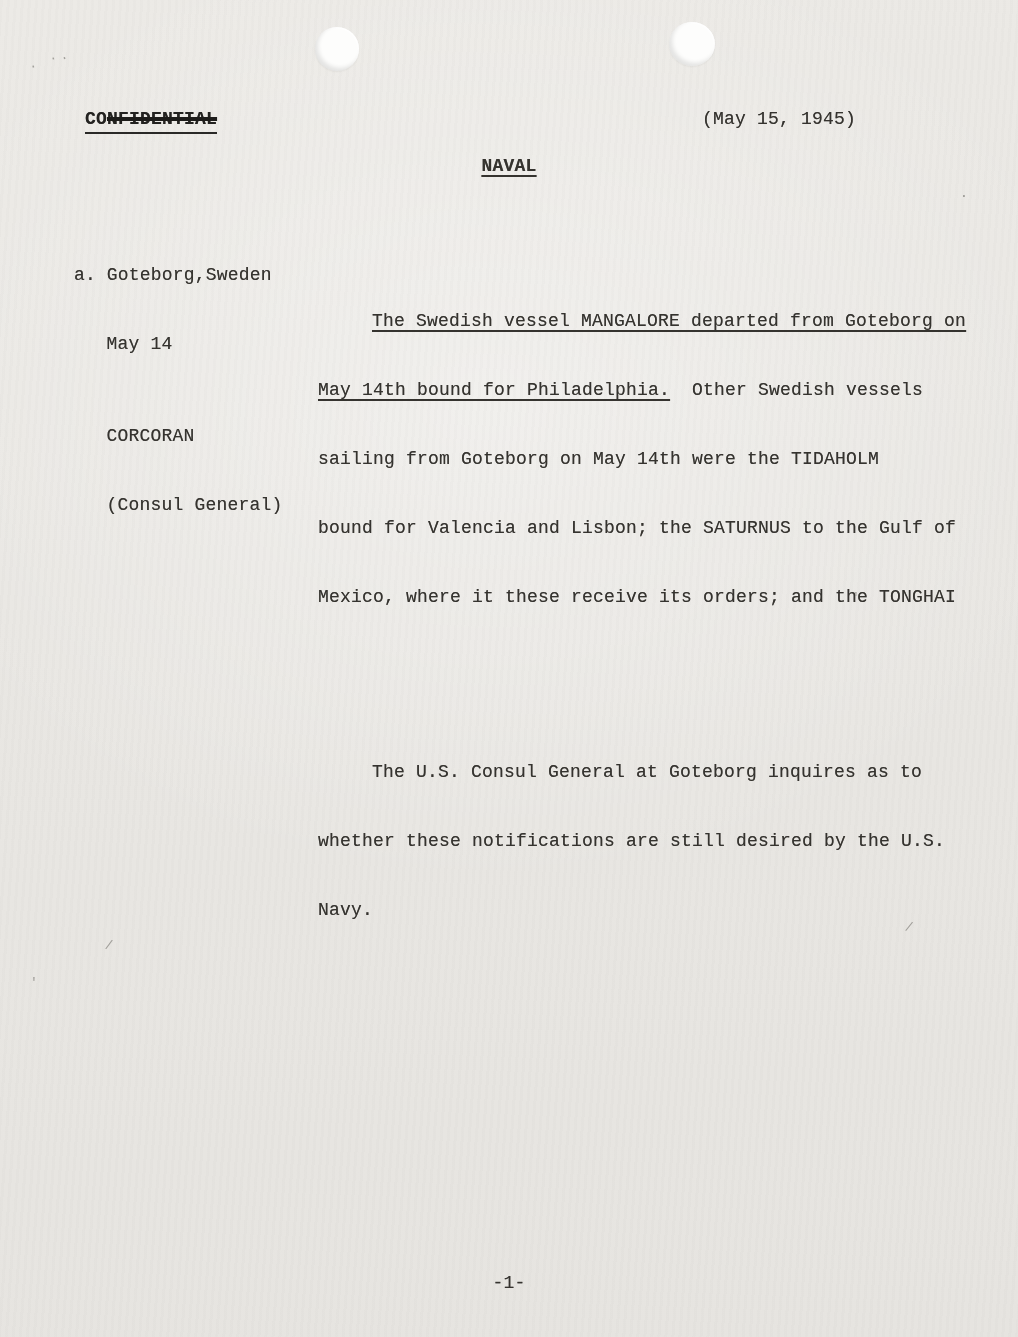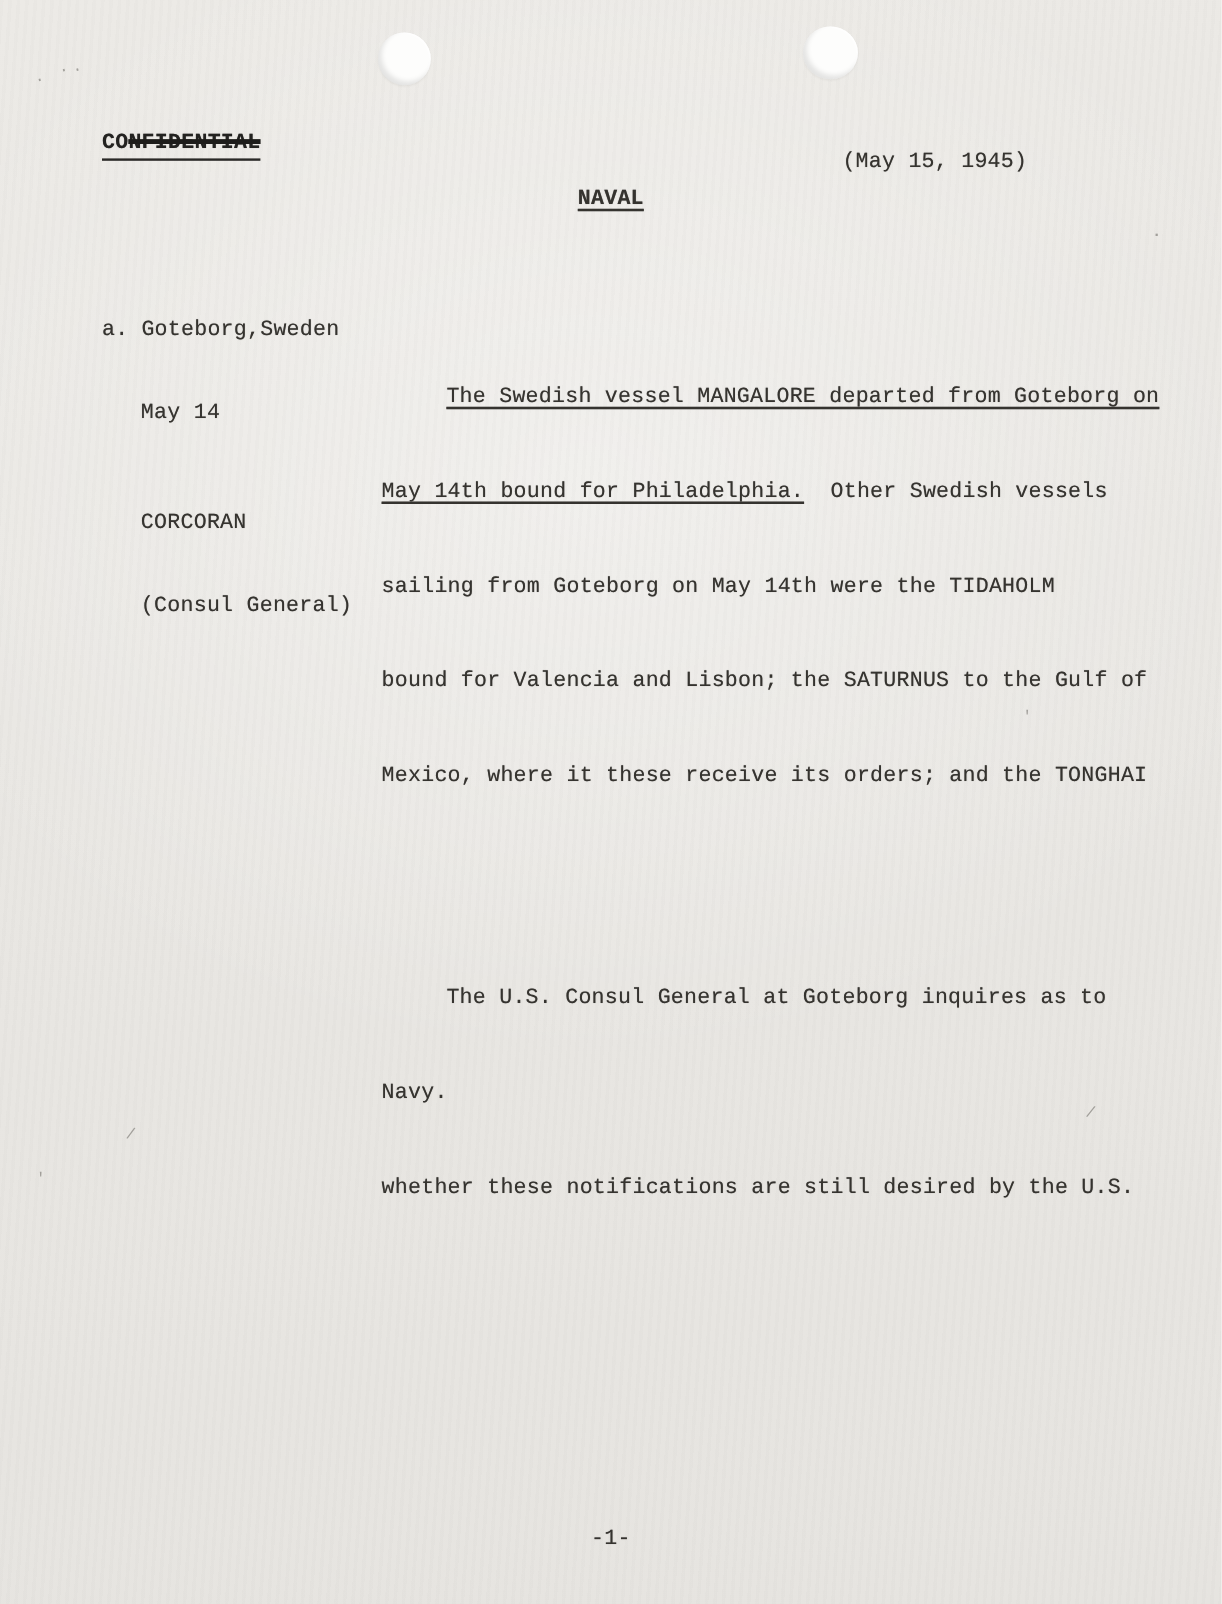--- a/index.html
+++ b/index.html
@@ -58,51 +58,51 @@
     padding-bottom: 1px;
   }
   .classification .struck {
     text-decoration: line-through;
     text-decoration-thickness: 4px;
     text-decoration-color: #1d1c1a;
   }
 
   .doc-date {
     position: absolute;
-    left: 702px; top: 124px;
+    left: 702px; top: 108px;
   }
 
   .section-title {
     position: absolute;
     left: 0; right: 0; top: 155px;
     text-align: center;
   }
   .section-title .u {
     text-decoration: underline;
     text-underline-offset: 4px;
     text-decoration-thickness: 2px;
     font-weight: bold;
   }
 
   .entry-col {
     position: absolute;
-    left: 85px; top: 218px;
+    left: 74px; top: 218px;
     width: 230px;
   }
   .entry-line { display: block; }
   .entry-line .letter { margin-right: 1ch; }
   .entry-indent { padding-left: 3ch; }
   .entry-gap { height: 23px; }
 
   .body-col {
     position: absolute;
     left: 318px; top: 218px;
     width: 660px;
   }
-  .body-line { display: block; margin-top: 10px; }
+  .body-line { display: block; }
   .first-line { padding-left: 5ch; }
   .u-line {
     text-decoration: underline;
     text-underline-offset: 4px;
     text-decoration-thickness: 1.8px;
   }
   .para-2 { margin-top: 14px; }
 
   .page-number {
     position: absolute;
@@ -144,22 +144,22 @@
 <div class="type body-col">
   <div>
     <span class="body-line first-line"><span class="u-line">The Swedish vessel MANGALORE departed from Goteborg on</span></span>
     <span class="body-line"><span class="u-line">May 14th bound for Philadelphia.</span><span>  Other Swedish vessels</span></span>
     <span class="body-line">sailing from Goteborg on May 14th were the TIDAHOLM</span>
     <span class="body-line">bound for Valencia and Lisbon; the SATURNUS to the Gulf of</span>
     <span class="body-line">Mexico, where it these receive its orders; and the TONGHAI</span>
   </div>
   <div class="para-2">
     <span class="body-line first-line">The U.S. Consul General at Goteborg inquires as to</span>
+    <span class="body-line">whether these notifications are still desired by the U.S.</span>
     <span class="body-line">Navy.</span>
-    <span class="body-line">whether these notifications are still desired by the U.S.</span>
   </div>
 </div>
 
 <div class="type page-number">-1-</div>
 
 <span class="mark mark-1">. ·.</span>
 <span class="mark mark-2">'</span>
 <span class="mark mark-3">/</span>
 <span class="mark mark-4">'</span>
 <span class="mark mark-5">/</span>

